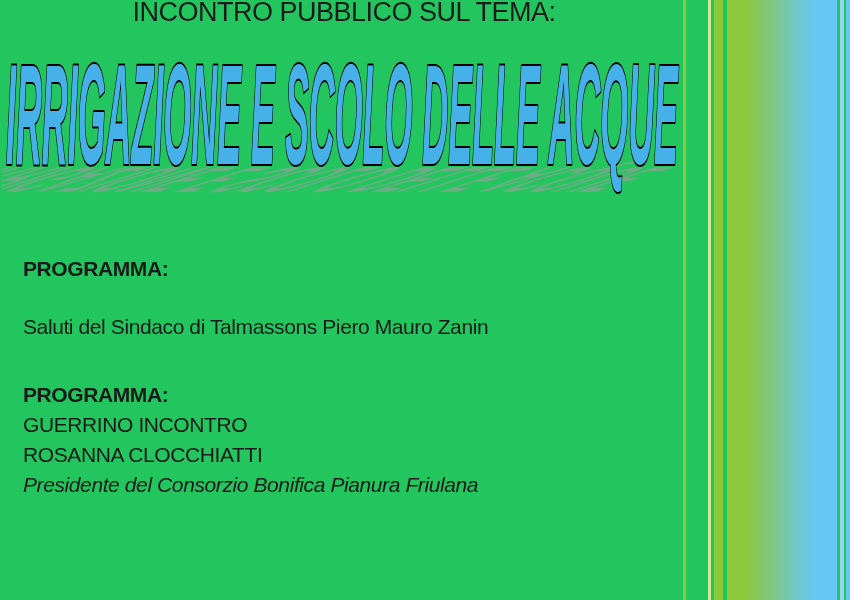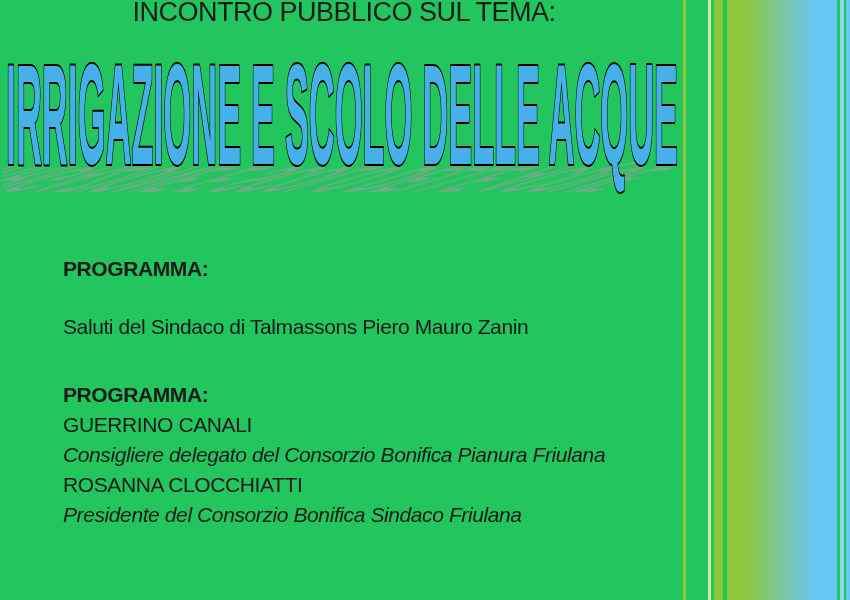--- a/index.html
+++ b/index.html
@@ -27,20 +27,21 @@
     white-space: nowrap;
   }
 
   
   .title-wrap {
     position: absolute;
     top: 54px;
     left: 2px;
     width: 688px;
     height: 150px;
+    font-style: italic;
   }
   .title-main {
     font-family: "Liberation Sans", sans-serif;
     font-weight: 700;
     fill: var(--title-fill, #45B1E8);
     stroke: var(--title-outline, #000000);
     stroke-width: 4px;
     stroke-linejoin: round;
   }
   .title-reflection {
@@ -49,21 +50,20 @@
     fill: var(--reflection-gray, #9e9e9e);
     opacity: 0.6;
   }
 
   
   .body-block {
     position: absolute;
     left: 23px;
     top: 254px;
     width: 655px;
-    margin-left: 40px;
   }
   .body-block p {
     margin: 0;
     height: 30px;
     line-height: 30px;
     font-size: 21px;
     letter-spacing: -0.4px;
     white-space: nowrap;
   }
   .body-block p.heading { font-weight: 700; }
@@ -104,26 +104,25 @@
       <text class="title-reflection" x="4" y="110" font-size="143" textLength="672" lengthAdjust="spacingAndGlyphs" filter="url(#refblur)" transform="translate(-92,140.5) scale(1,-0.25) skewX(40)">IRRIGAZIONE E SCOLO DELLE ACQUE</text>
       <text class="title-main" x="4" y="110" font-size="143" textLength="672" lengthAdjust="spacingAndGlyphs" paint-order="stroke fill">IRRIGAZIONE E SCOLO DELLE ACQUE</text>
     </svg>
   </div>
 
   <div class="body-block">
     <p class="heading mb28">PROGRAMMA:</p>
     <p class="mb38">Saluti del Sindaco di Talmassons Piero Mauro Zanin</p>
     <p class="heading">PROGRAMMA:</p>
 
-    <p class="name">GUERRINO CANALI</p>
-    <p class="role">Consigliere delegato del Consorzio Bonifica Pianura Friulana</p>
+    <p class="name">GUERRINO INCONTRO</p>
 
 
     <p class="name">ROSANNA CLOCCHIATTI</p>
-    <p class="role">Presidente del Consorzio Bonifica Sindaco Friulana</p>
+    <p class="role">Presidente del Consorzio Bonifica Pianura Friulana</p>
   </div>
 
   <div>
     <div class="stripe stripe-thin-green"></div>
     <div class="stripe stripe-pale-green"></div>
     <div class="stripe stripe-mid-green"></div>
     <div class="stripe stripe-band"></div>
     <div class="stripe stripe-thin-blue"></div>
     <div class="stripe stripe-edge-blue"></div>
   </div>

